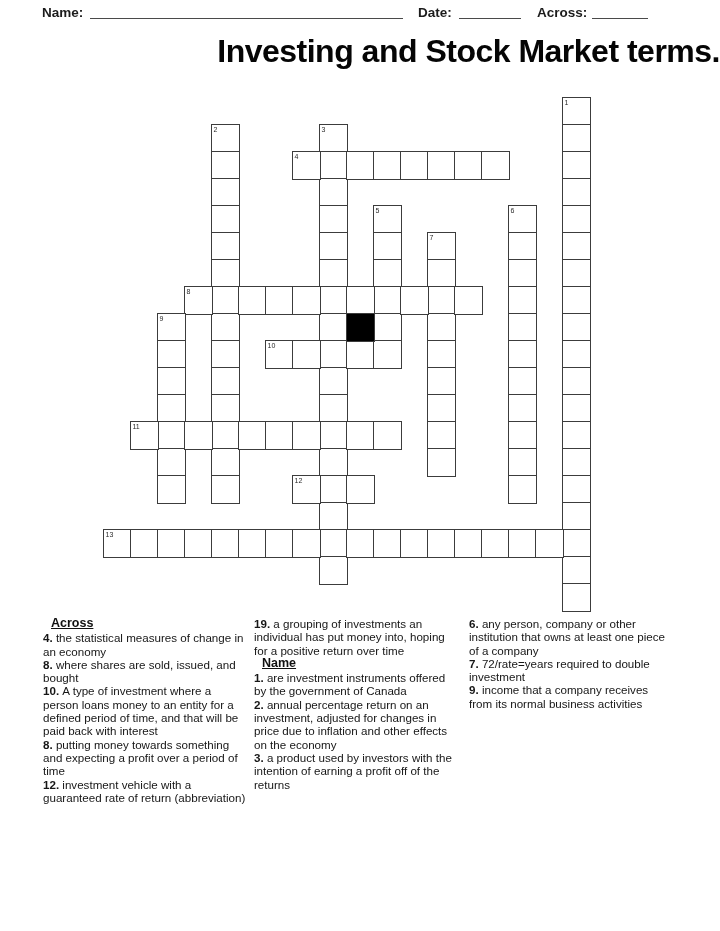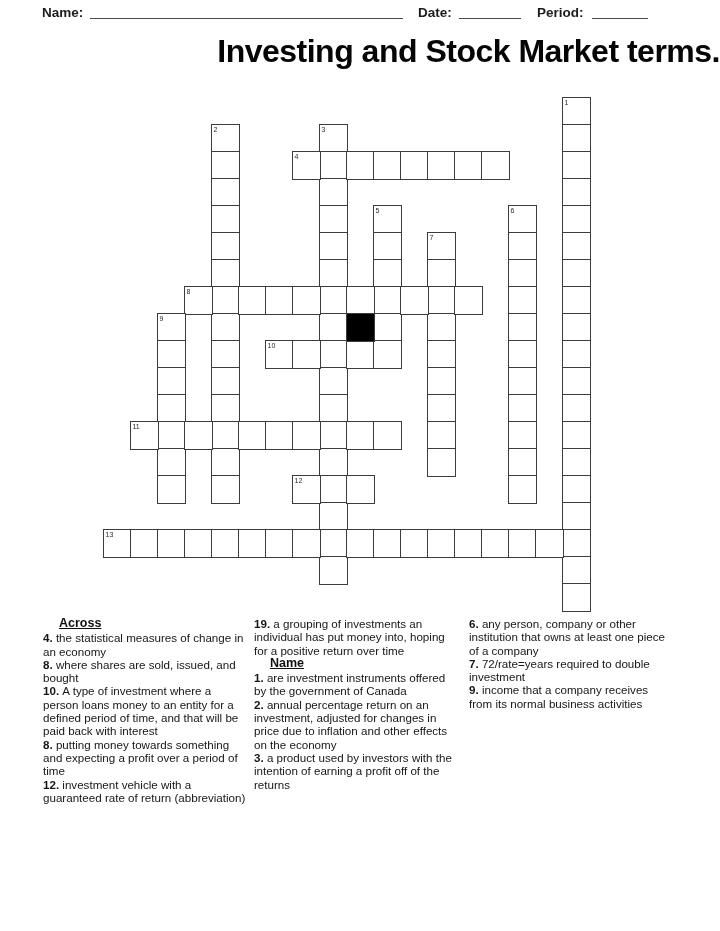--- a/index.html
+++ b/index.html
@@ -58,38 +58,38 @@
     position:absolute;
     top:617px;
     font-size:11.6px;
     line-height:13.3px;
     color:#161616;
   }
   .clue-header{
     font-weight:700;
     text-decoration:underline;
     font-size:12.5px;
-    margin:0 0 1px 16px;
+    margin:0 0 1px 8px;
     color:#111;
   }
   .clue{margin:0;}
   .clue .num{font-weight:700;}
 </style>
 </head>
 <body>
 
 <div id="page">
 
   <span class="hdr-label" style="left:42px">Name:</span>
   <div class="blank-line" style="left:90px;width:313px"></div>
 
   <span class="hdr-label" style="left:418px">Date:</span>
   <div class="blank-line" style="left:459px;width:62px"></div>
 
-  <span class="hdr-label" style="left:537px">Period:</span>
+  <span class="hdr-label" style="left:537px">Across:</span>
   <div class="blank-line" style="left:592px;width:56px"></div>
 
   <div class="title">Investing and Stock Market terms.</div>
 
   <div id="grid" style="left: 103px; top: 97px;">
       <div class="cell" style="left: 459px; top: 0px;">
         <span class="cellnum">1</span>
       </div>
       <div class="cell" style="left: 459px; top: 27px;"></div>
       <div class="cell" style="left: 459px; top: 54px;"></div>

